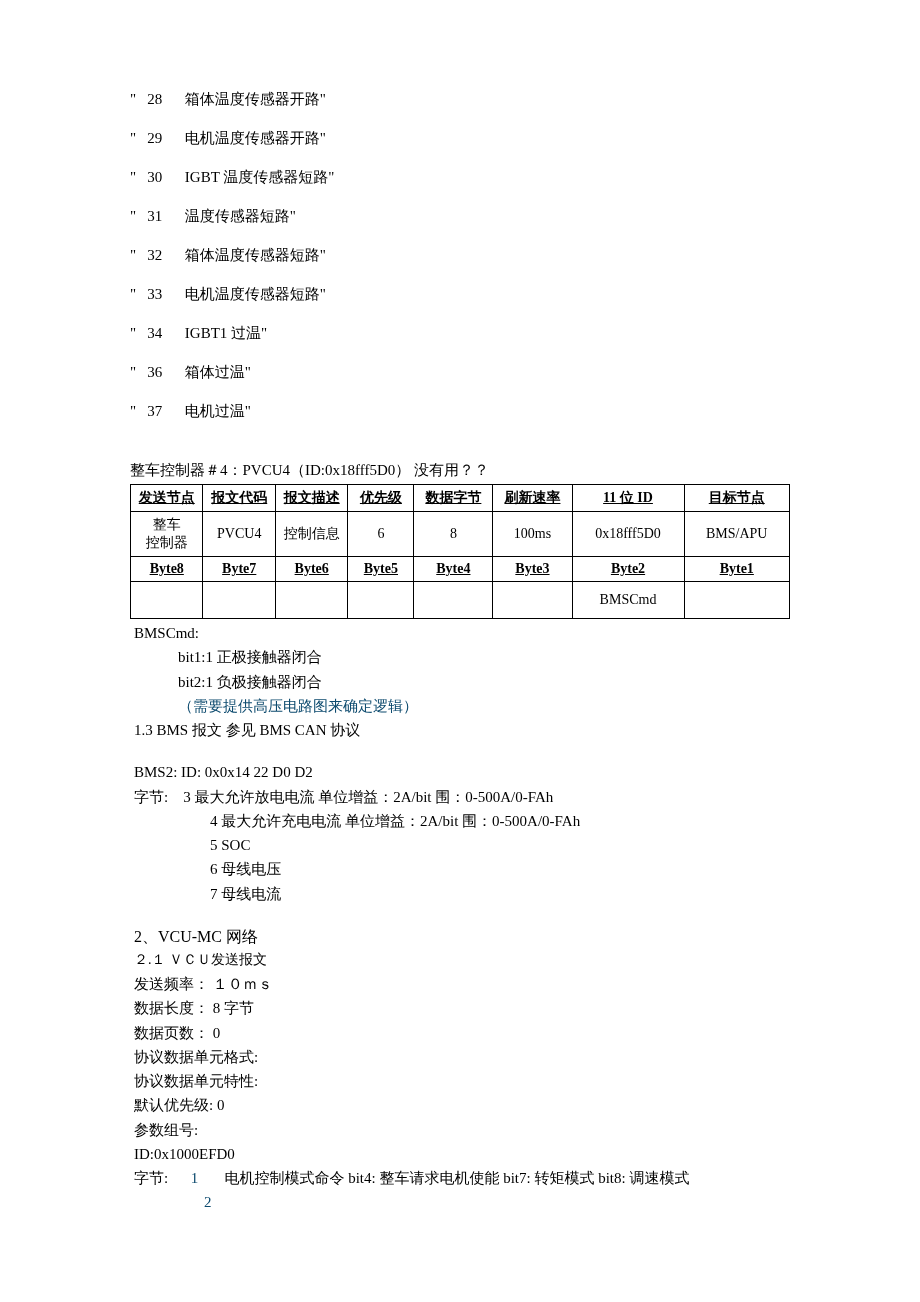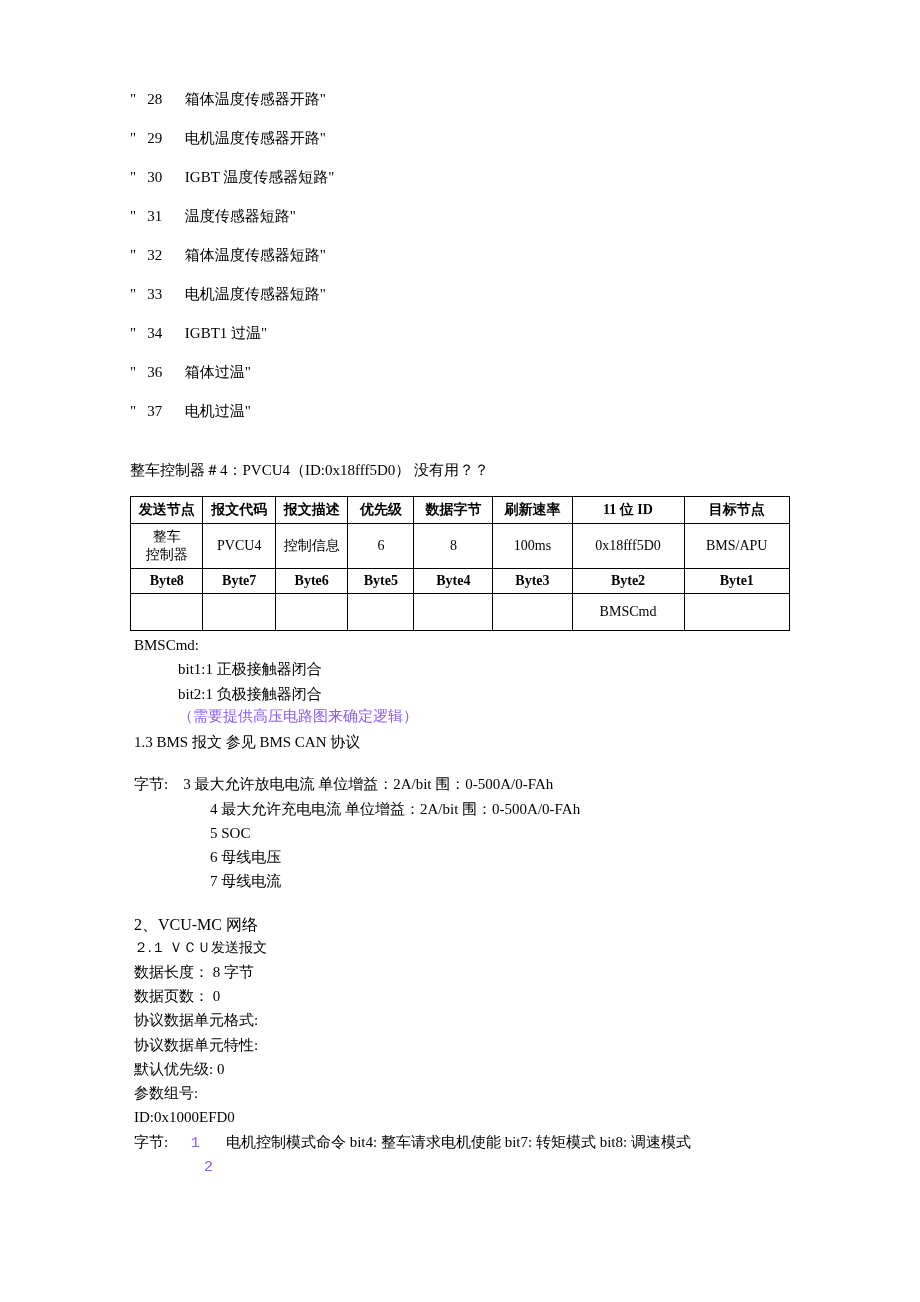--- a/index.html
+++ b/index.html
@@ -13,41 +13,41 @@
   }
   .page {
     padding: 90px 130px 60px 130px;
   }
   .code-line {
     margin: 0 0 20px 0;
     white-space: pre;
   }
   .section-title {
     margin-top: 40px;
-    margin-bottom: 16px;
+    margin-bottom: 4px;
   }
   table {
     border-collapse: collapse;
     width: 100%;
     table-layout: fixed;
     font-size: 14px;
   }
   th, td {
     border: 1px solid #000;
     padding: 4px 2px;
     text-align: center;
     vertical-align: middle;
   }
-  th { font-weight: bold; }
+  th { font-weight: bold; text-decoration: underline; }
   .byte-row td, .byte-row th { font-weight: bold; }
   .data-row td { height: 28px; }
   .after-table { margin-top: 2px; }
   .indent1 { padding-left: 44px; }
   .indent-bms2 { padding-left: 76px; }
-  .red { color: #8b5cf6; font-family: Liberation Mono, monospace; }
+  .red { color: #0c4a6e; }
   .line { margin: 4px; line-height: 1.35; }
   .gap { height: 14px; }
   .nowrap { white-space: nowrap; }
   .byte-sub { padding-left: 70px; }
 </style>
 </head>
 <body>
 
 <div class="page">
 
@@ -123,34 +123,36 @@
 
   <p class="line after-table">BMSCmd:</p>
   <p class="line indent1">bit1:1 正极接触器闭合</p>
   <p class="line indent1">bit2:1 负极接触器闭合</p>
   <p class="line indent1 red">（需要提供高压电路图来确定逻辑）</p>
 
   <p class="line">1.3 BMS 报文    参见 BMS CAN 协议</p>
 
   <div class="gap"></div>
 
+  <p class="line">BMS2:       ID:   0x0x14 22 D0 D2</p>
   <p class="line">
     <span>字节:</span>&nbsp;&nbsp;&nbsp;
     <span>3  最大允许放电电流    单位增益：2A/bit    围：0-500A/0-FAh</span>
   </p>
   <p class="line indent-bms2">4  最大允许充电电流    单位增益：2A/bit    围：0-500A/0-FAh</p>
   <p class="line indent-bms2">5     SOC</p>
   <p class="line indent-bms2">6     母线电压</p>
   <p class="line indent-bms2">7     母线电流</p>
 
   <div class="gap"></div>
 
   <p class="line" style="font-size:16px">2、VCU-MC 网络</p>
   <p class="line" style="font-size:14px">２.１    ＶＣＵ发送报文</p>
 
+  <p class="line">发送频率：   １０ｍｓ</p>
   <p class="line">数据长度：             8 字节</p>
   <p class="line">数据页数：             0</p>
   <p class="line">协议数据单元格式:</p>
   <p class="line">协议数据单元特性:</p>
   <p class="line">默认优先级:              0</p>
   <p class="line">参数组号:</p>
   <p class="line">ID:0x1000EFD0</p>
 
   <p class="line nowrap">
     <span>字节:</span>&nbsp;&nbsp;&nbsp;&nbsp;&nbsp;

